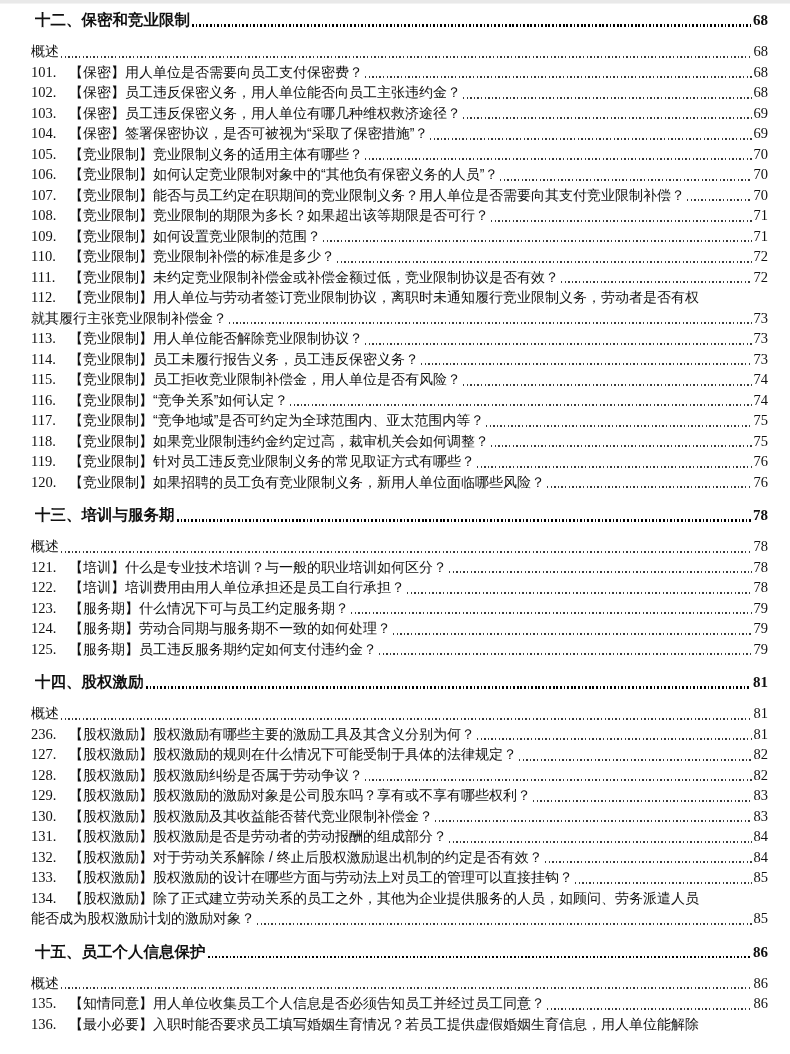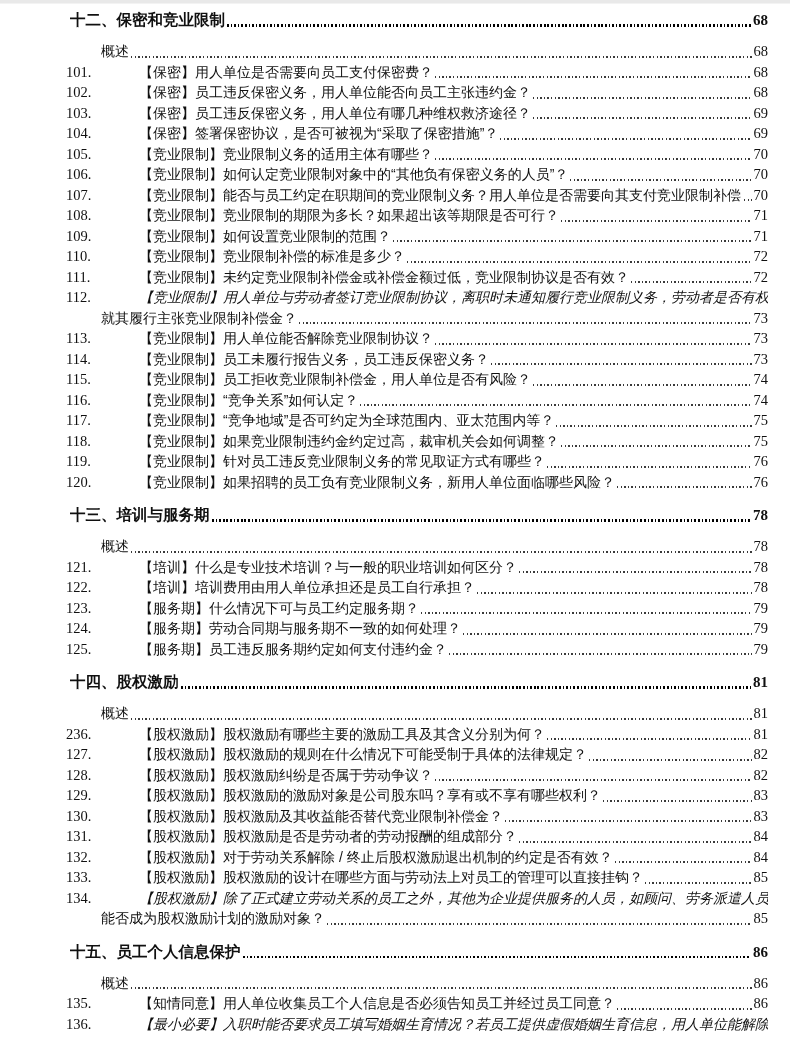--- a/index.html
+++ b/index.html
@@ -26,30 +26,30 @@
   .section-title-row {
     font-weight: bold;
     font-size: 15.5px;
     line-height: 22px;
     padding-left: 35px;
     margin-bottom: 10px;
   }
   .entries .row {
     font-size: 14px;
     line-height: 20.5px;
-    padding-left: 66px;
+    padding-left: 31px;
   }
 
   .num {
     flex: 0 0 38px;
     font-family: Liberation Serif, serif;
     font-size: 14.5px;
   }
 
-  .label, .sec-title { white-space: nowrap; flex: 0 1 auto; overflow: hidden; margin-left: 35px; }
+  .label, .sec-title { white-space: nowrap; flex: 0 1 auto; overflow: hidden; }
 
   .leader {
     flex: 1 1 8px;
     min-width: 8px;
     height: 2px;
     align-self: flex-end;
     margin: 0 2px 4px 2px;
     background-image: repeating-linear-gradient(to right,
       #3a3a3a 0, #3a3a3a 1.4px, transparent 1.4px, transparent 3.6px);
     background-repeat: repeat-x;
@@ -61,21 +61,21 @@
     margin-bottom: 4.5px;
   }
 
   .pg {
     flex: 0 0 auto;
     font-family: "Liberation Serif", "DejaVu Serif", serif;
     font-size: 14.5px;
   }
   .sec-page { font-weight: bold; font-size: 15px; }
 
-  .line-first .label { flex: 1 1 auto; font-style: italic; }
+  .line-first .label { flex: 1 1 auto; }
 </style>
 </head>
 <body>
 
 <div class="page">
   <div class="top-strip"></div>
   <div class="toc" id="toc-root">
       <div class="section">
     <div class="row section-title-row">
       <span class="sec-title">十二、保密和竞业限制</span>

